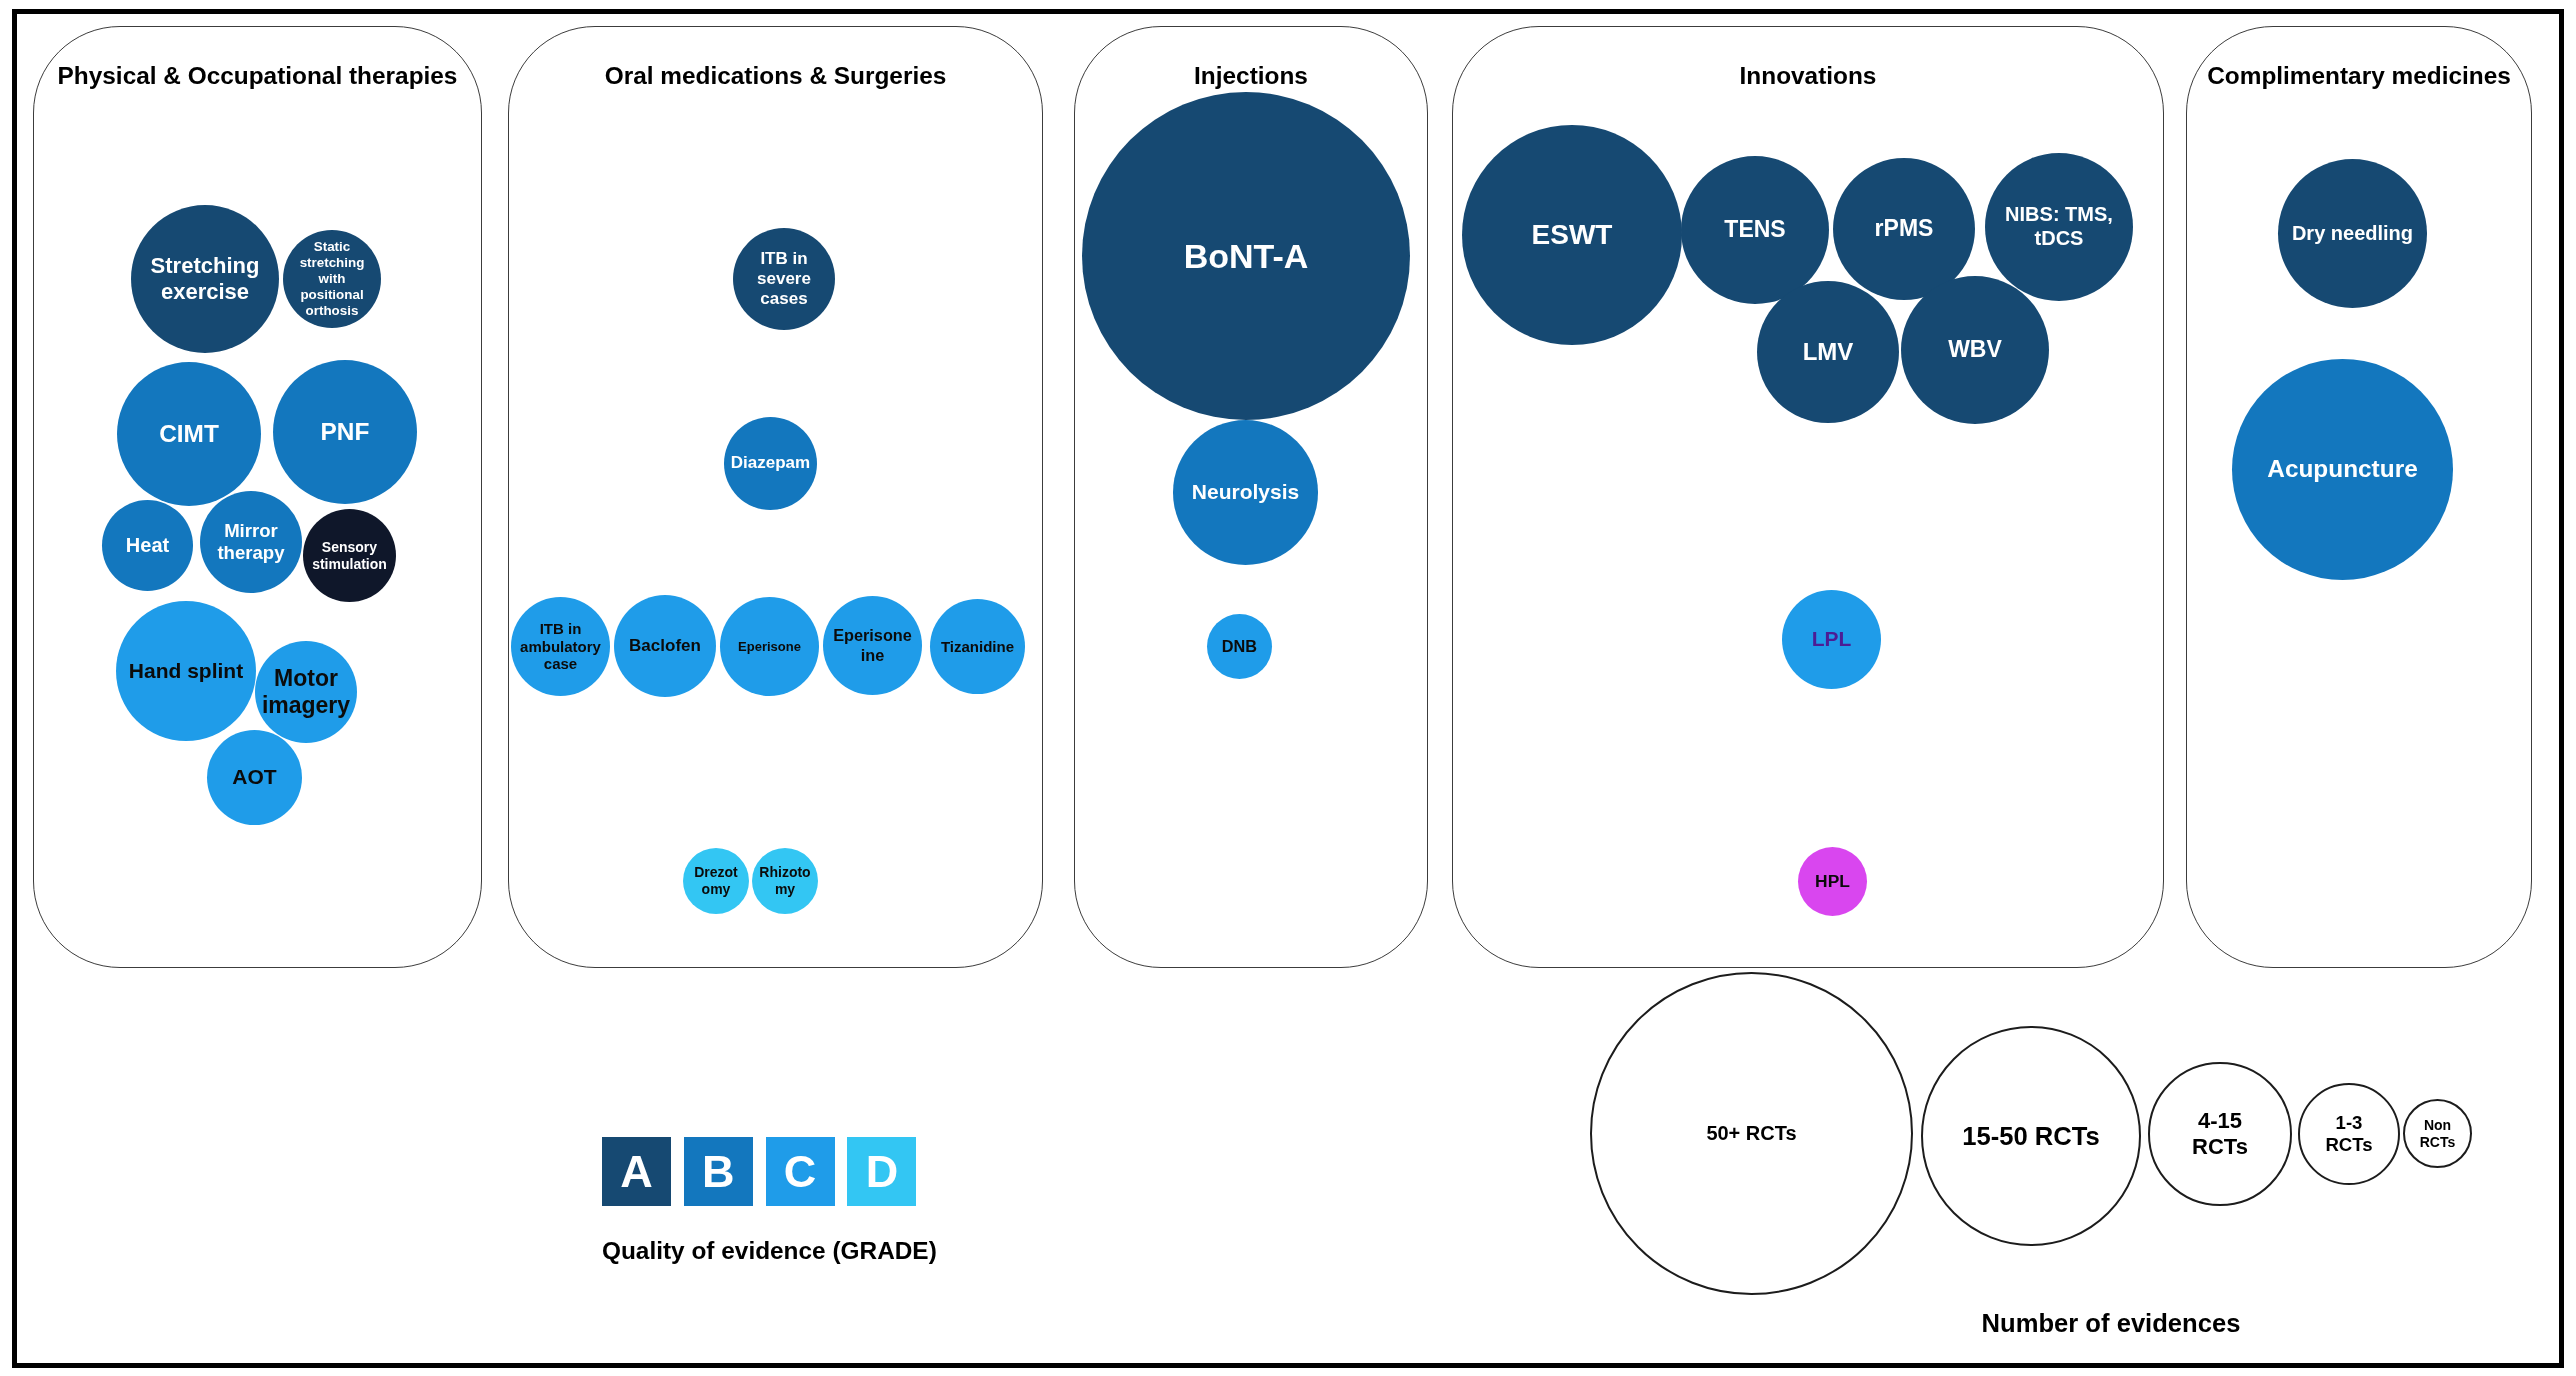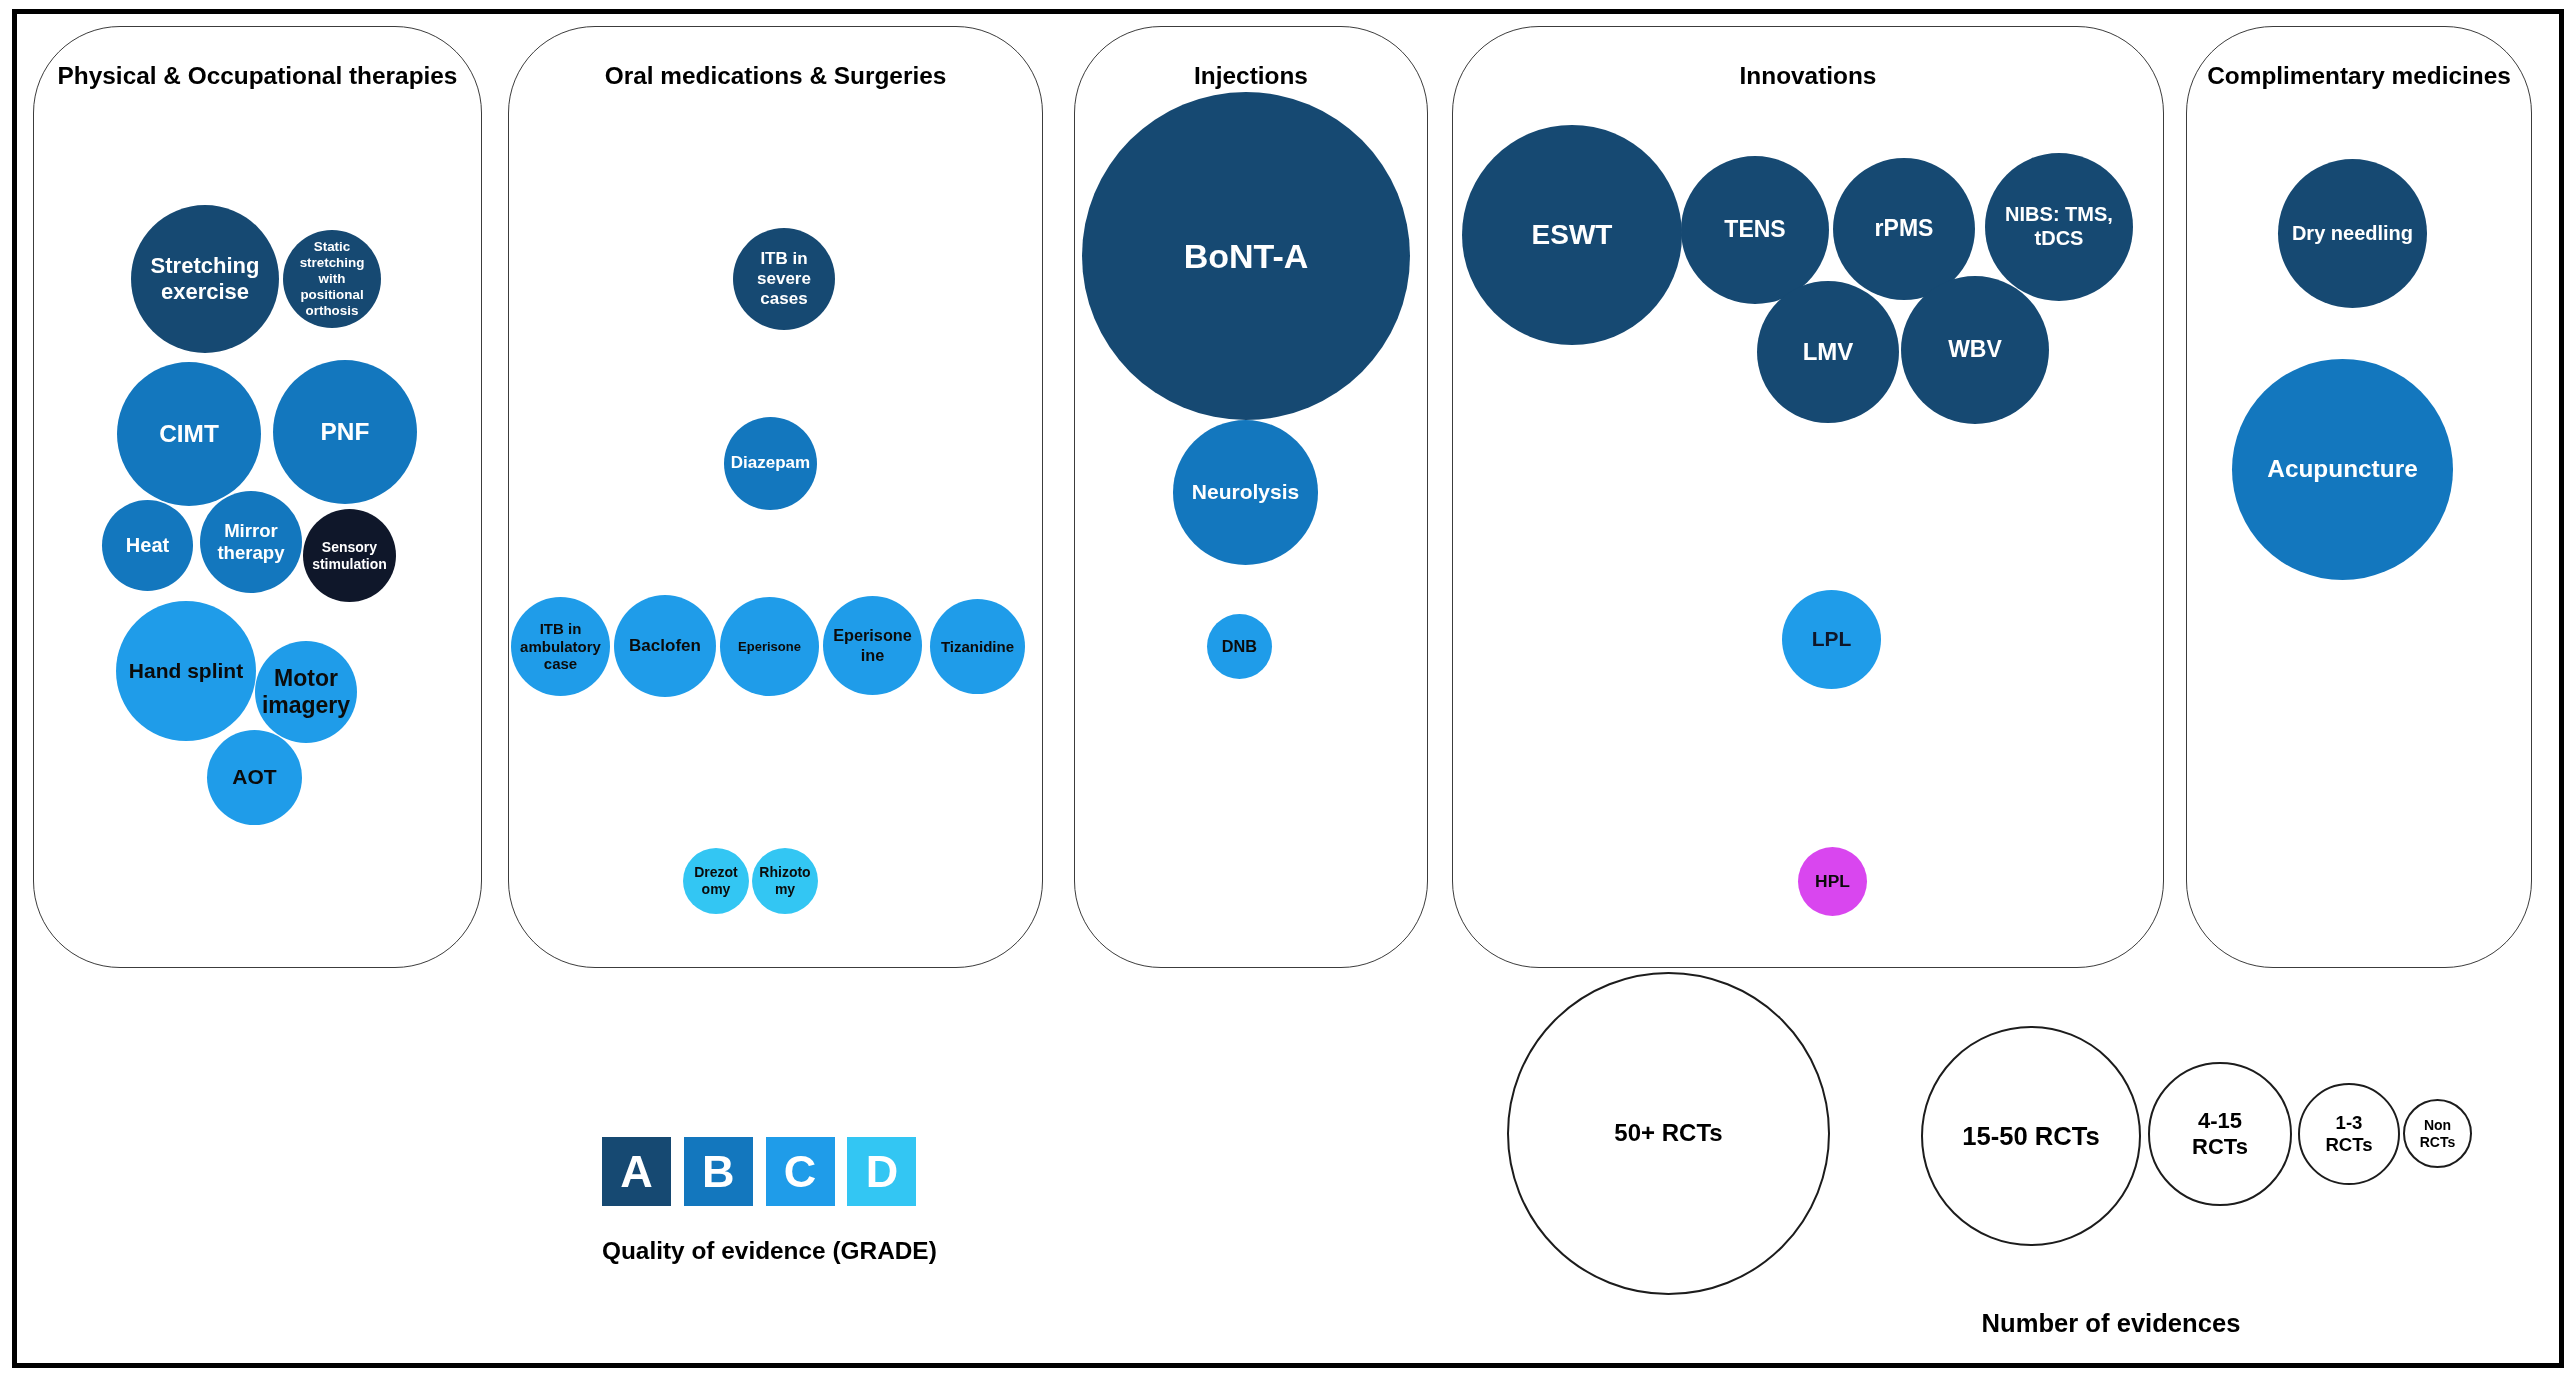--- a/index.html
+++ b/index.html
@@ -179,34 +179,34 @@
     <span class="bubble-label" style="font-size: 20px; color: rgb(255, 255, 255);">NIBS: TMS,
 tDCS</span>
   </div>
       <div class="bubble" style="left: 1757px; top: 281px; width: 142px; height: 142px; background: rgb(22, 73, 114);">
     <span class="bubble-label" style="font-size: 24px; color: rgb(255, 255, 255);">LMV</span>
   </div>
       <div class="bubble" style="left: 1901px; top: 276px; width: 148px; height: 148px; background: rgb(22, 73, 114);">
     <span class="bubble-label" style="font-size: 23px; color: rgb(255, 255, 255);">WBV</span>
   </div>
       <div class="bubble" style="left: 1782px; top: 590px; width: 99px; height: 99px; background: rgb(31, 156, 233);">
-    <span class="bubble-label" style="font-size: 21px; color: #0f172a;">LPL</span>
+    <span class="bubble-label" style="font-size: 21px; color: #4c1d95;">LPL</span>
   </div>
       <div class="bubble" style="left: 1798px; top: 847px; width: 69px; height: 69px; background: #d946ef;">
     <span class="bubble-label" style="font-size: 17.4px; color: rgb(11, 11, 11);">HPL</span>
   </div>
       <div class="bubble" style="left: 2278px; top: 159px; width: 149px; height: 149px; background: rgb(22, 73, 114);">
     <span class="bubble-label" style="font-size: 20px; color: rgb(255, 255, 255);">Dry needling</span>
   </div>
       <div class="bubble" style="left: 2232px; top: 359px; width: 221px; height: 221px; background: rgb(19, 119, 190);">
     <span class="bubble-label" style="font-size: 24.4px; color: rgb(255, 255, 255);">Acupuncture</span>
   </div>
     </div>
   <div class="layer">
-      <div class="size-circle" style="left: 1507px; top: 972px; width: 323px; height: 323px; font-size: 24px;">
+      <div class="size-circle" style="left: 1590px; top: 972px; width: 323px; height: 323px; font-size: 20px;">
     <span class="bubble-label">50+ RCTs</span>
   </div>
       <div class="size-circle" style="left: 1921px; top: 1026px; width: 220px; height: 220px; font-size: 25.6px;">
     <span class="bubble-label">15-50 RCTs</span>
   </div>
       <div class="size-circle" style="left: 2148px; top: 1062px; width: 144px; height: 144px; font-size: 22px;">
     <span class="bubble-label">4-15
 RCTs</span>
   </div>
       <div class="size-circle" style="left: 2298px; top: 1083px; width: 102px; height: 102px; font-size: 18.6px;">

